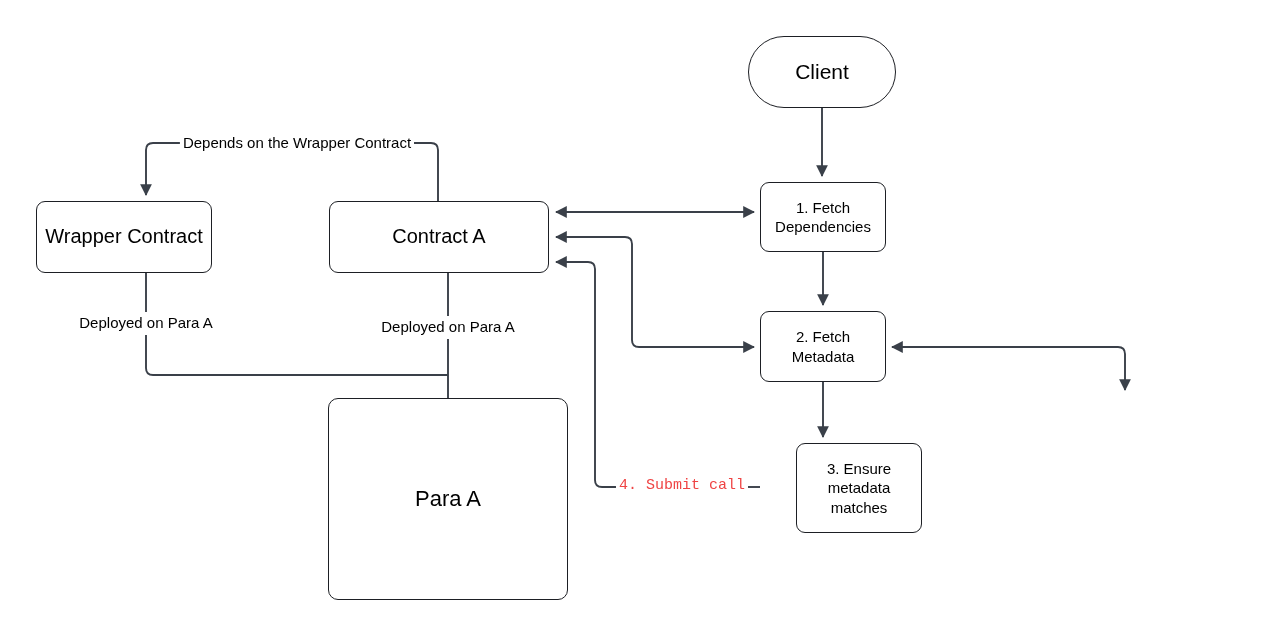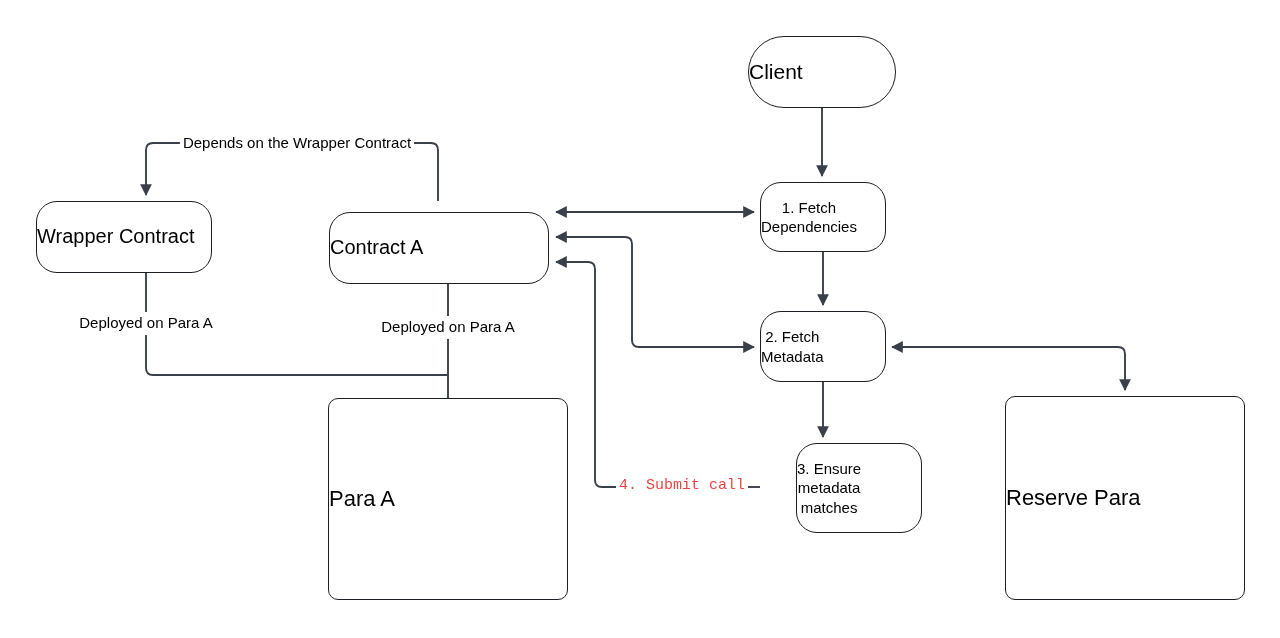--- a/index.html
+++ b/index.html
@@ -26,26 +26,27 @@
     height: 638px;
     pointer-events: none;
   }
   .node {
     position: absolute;
     box-sizing: border-box;
     background: #ffffff;
     border: 1.4px solid #1d1f24;
     display: flex;
     align-items: center;
+    justify-content: center;
     text-align: center;
     color: #000000;
     line-height: 1.28;
     white-space: pre-line;
   }
-  .node.rounded  { border-radius: 21px; }
+  .node.rounded  { border-radius: 9px; }
   .node.stadium  { border-radius: 999px; }
   .node.box      { border-radius: 10px; }
   .lbl {
     position: absolute;
     background: #ffffff;
     color: #000000;
     white-space: nowrap;
     text-align: center;
     line-height: 1.25;
     padding: 0 3px;
@@ -111,31 +112,28 @@
   <div class="node rounded" style="left: 796px; top: 443px; width: 126px; height: 90px; font-size: 15px; border-color: rgb(29, 31, 36); color: rgb(0, 0, 0);">
     <span>3. Ensure
 metadata
 matches</span>
   </div>
 
   <div class="node rounded" style="left: 36px; top: 201px; width: 176px; height: 72px; font-size: 20px; border-color: rgb(29, 31, 36); color: rgb(0, 0, 0);">
     <span>Wrapper Contract</span>
   </div>
 
-  <div class="node rounded" style="left: 329px; top: 201px; width: 220px; height: 72px; font-size: 20px; border-color: rgb(29, 31, 36); color: rgb(0, 0, 0); margin-top: 11px;">
+  <div class="node rounded" style="left: 329px; top: 201px; width: 220px; height: 72px; font-size: 20px; border-color: rgb(29, 31, 36); color: rgb(0, 0, 0);">
     <span>Contract A</span>
   </div>
 
   <div class="node box" style="left: 328px; top: 398px; width: 240px; height: 202px; font-size: 22px; border-color: rgb(29, 31, 36); color: rgb(0, 0, 0);">
     <span>Para A</span>
   </div>
 
-  <div class="node box" style="left: 1005px; top: 396px; width: 240px; height: 204px; font-size: 22px; border-color: rgb(29, 31, 36); color: rgb(0, 0, 0);">
-    <span>Reserve Para</span>
-  </div>
 
   <div class="lbl" style="left: 297px; top: 143px; transform: translate(-50%, -50%); font-size: 15px; color: rgb(0, 0, 0); background: rgb(255, 255, 255);">Depends on the Wrapper Contract</div>
 
   <div class="lbl" style="left: 146px; top: 323px; transform: translate(-50%, -50%); font-size: 15px; color: rgb(0, 0, 0); background: rgb(255, 255, 255);">Deployed on Para A</div>
 
   <div class="lbl" style="left: 448px; top: 327px; transform: translate(-50%, -50%); font-size: 15px; color: rgb(0, 0, 0); background: rgb(255, 255, 255);">Deployed on Para A</div>
 
   <div class="lbl" style="left: 682px; top: 486px; transform: translate(-50%, -50%); font-size: 15px; color: #ef4444; background: rgb(255, 255, 255); font-family: Liberation Mono, monospace;">4. Submit call</div>
 
 </div>

